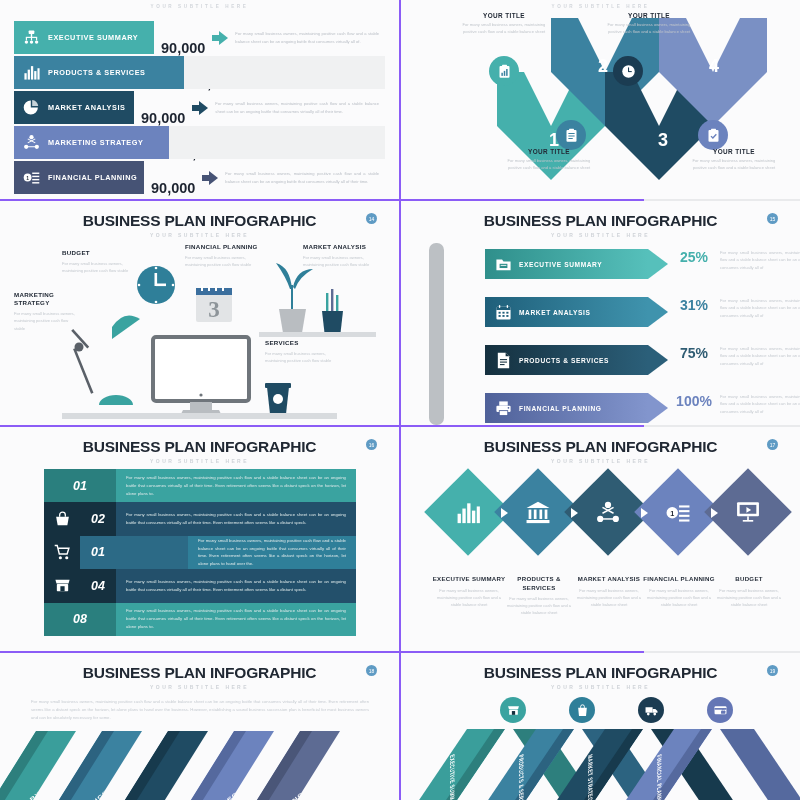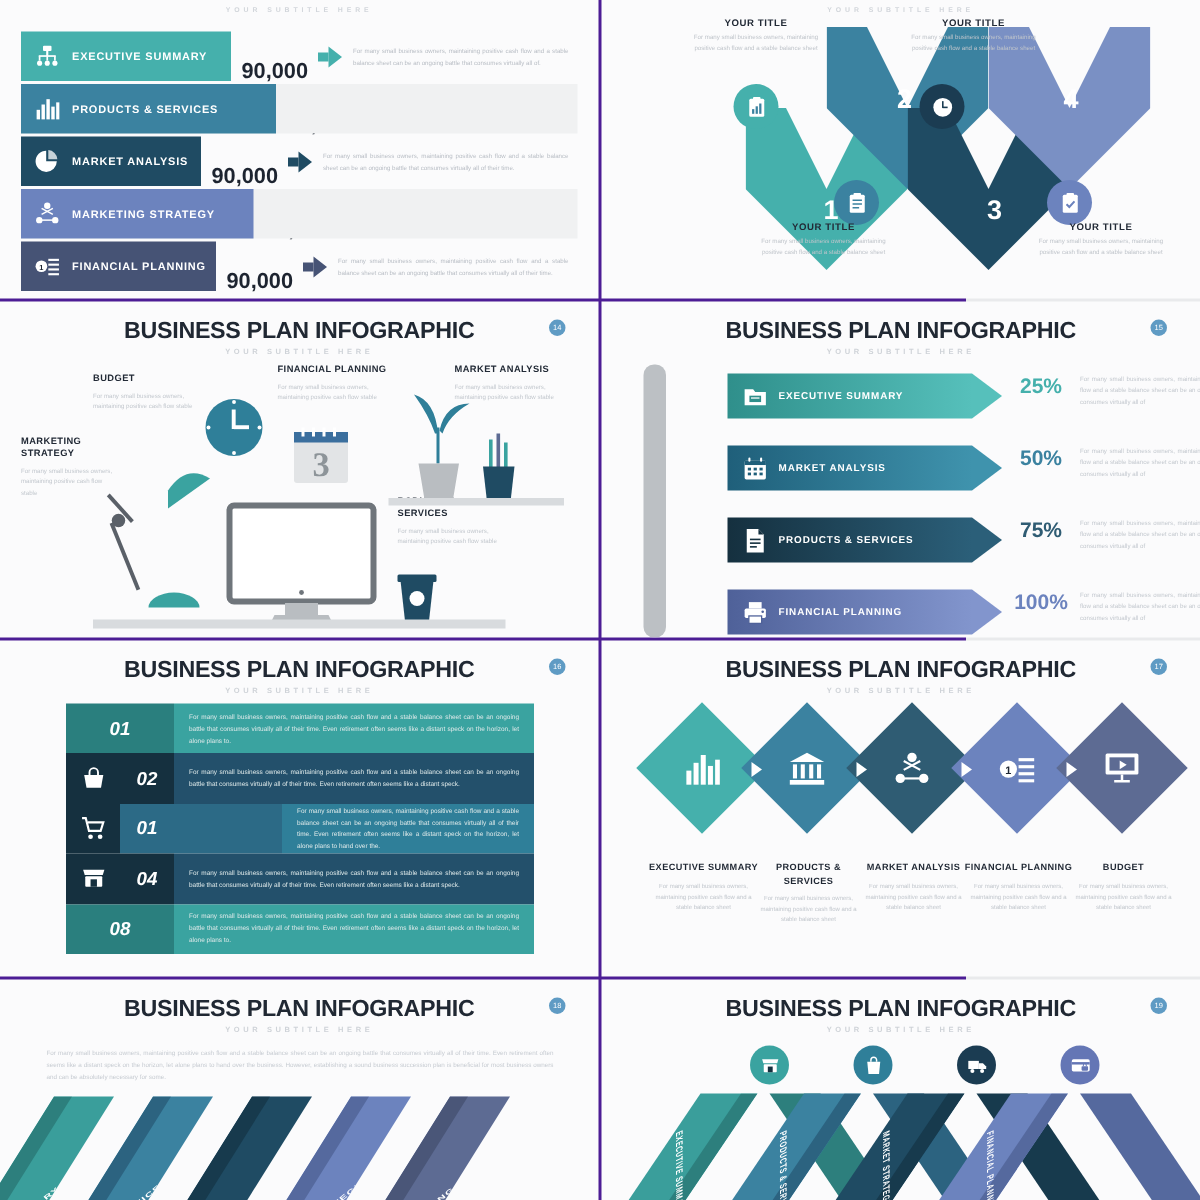--- a/index.html
+++ b/index.html
@@ -8,21 +8,21 @@
     background: #e9eaec;
     font-family: "Liberation Sans", sans-serif;
     overflow: hidden;
   }
   .sheet {
     width: 644px; height: 800px;
     display: grid;
     grid-template-columns: 399px 399px;
     grid-template-rows: 199px 224px 224px 150px;
     gap: 2px 2px;
-    background: #4c1d95;
+    background: #8b5cf6;
   }
   .panel {
     position: relative;
     background: #fbfbfc;
     overflow: hidden;
   }
   .ptitle {
     text-align: center;
     font-size: 15.5px;
     font-weight: bold;
@@ -410,21 +410,21 @@
                   <rect x="16" y="11" width="3" height="2.6"></rect>
                   <rect x="5" y="15.6" width="3" height="2.6"></rect>
                   <rect x="10.5" y="15.6" width="3" height="2.6"></rect>
                   <rect x="16" y="15.6" width="3" height="2.6"></rect>
                 </g>
               </svg>
             </span>
          <span class="lbl">MARKET ANALYSIS</span>
        </div>
        <span style="width:0;height:0;border-top:15px solid transparent;border-bottom:15px solid transparent;border-left:20px solid #3f93ad;"></span>
-       <span class="pct" style="color:#3b82a0">50%</span>
+       <span class="pct" style="color:#3b82a0">31%</span>
        <span class="pdesc">For many small business owners, maintaining positive cash flow and a stable balance sheet can be an ongoing battle that consumes virtually all of</span>
         </div>
         <div class="arowrow" style="left: 36px; top: 144px; width: 355px;">
           <div class="aban" style="background:linear-gradient(90deg, #15303f, #2b5f79);">
          <span class="ico">
               <svg viewBox="0 0 24 24">
                 <path d="M4 1h11l5 5v17H4z"></path>
                 <path d="M15 1v5h5z" fill="#15303f"></path>
                 <g fill="#15303f">
                   <rect x="7" y="10" width="10" height="1.5"></rect>

